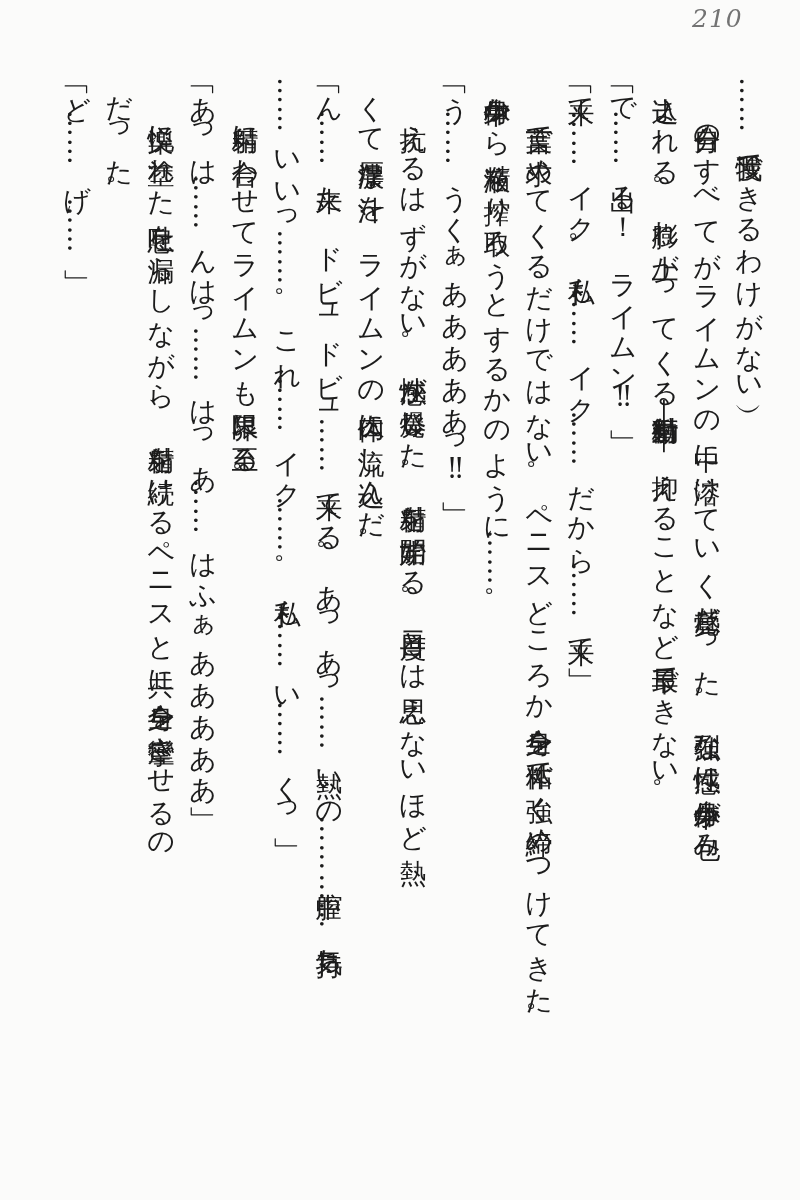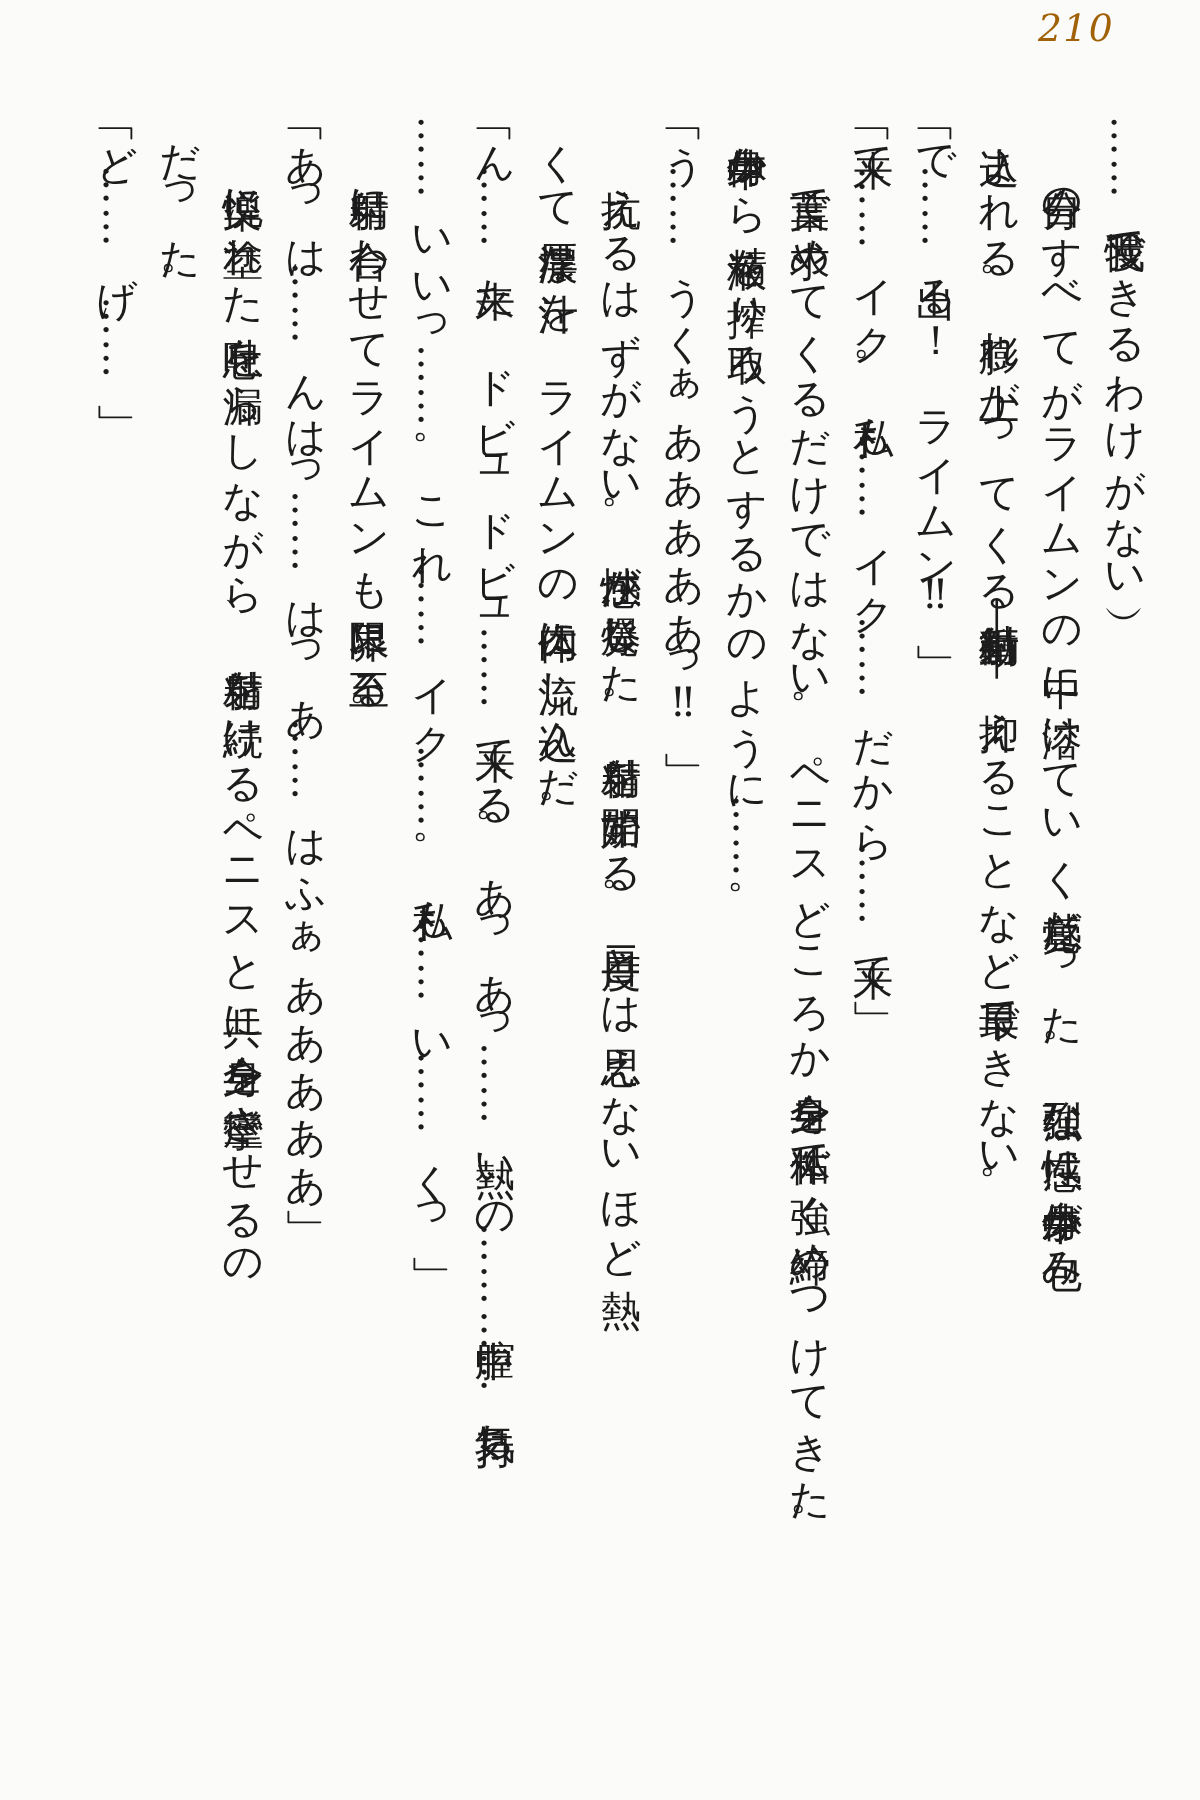--- a/index.html
+++ b/index.html
@@ -17,21 +17,21 @@
   .page {
     position: absolute;
     inset: 0;
   }
   .page-number {
     position: absolute;
     top: 4px;
     left: 692px;
     font-size: 25px;
     font-style: italic;
-    color: #a16207;
+    color: #737373;
     letter-spacing: 1px;
   }
   .text-area {
     position: absolute;
     top: 77px;
     right: 30px;
     height: 1100px;
     writing-mode: vertical-rl;
     text-orientation: mixed;
     font-size: 27px;

